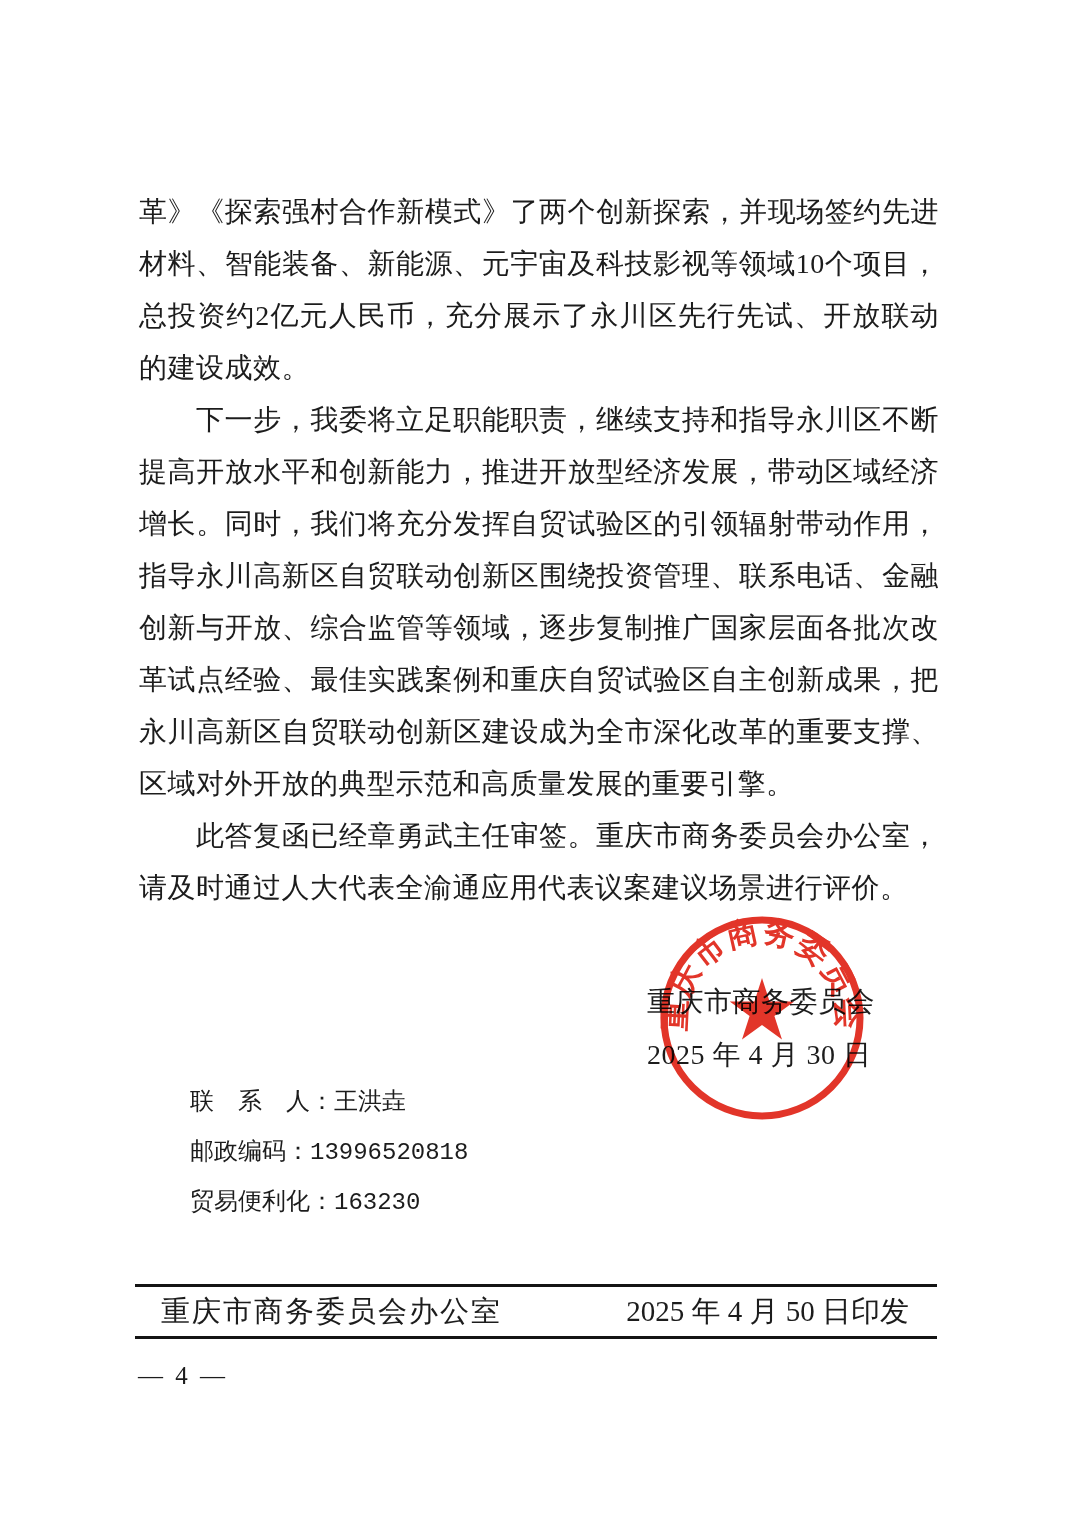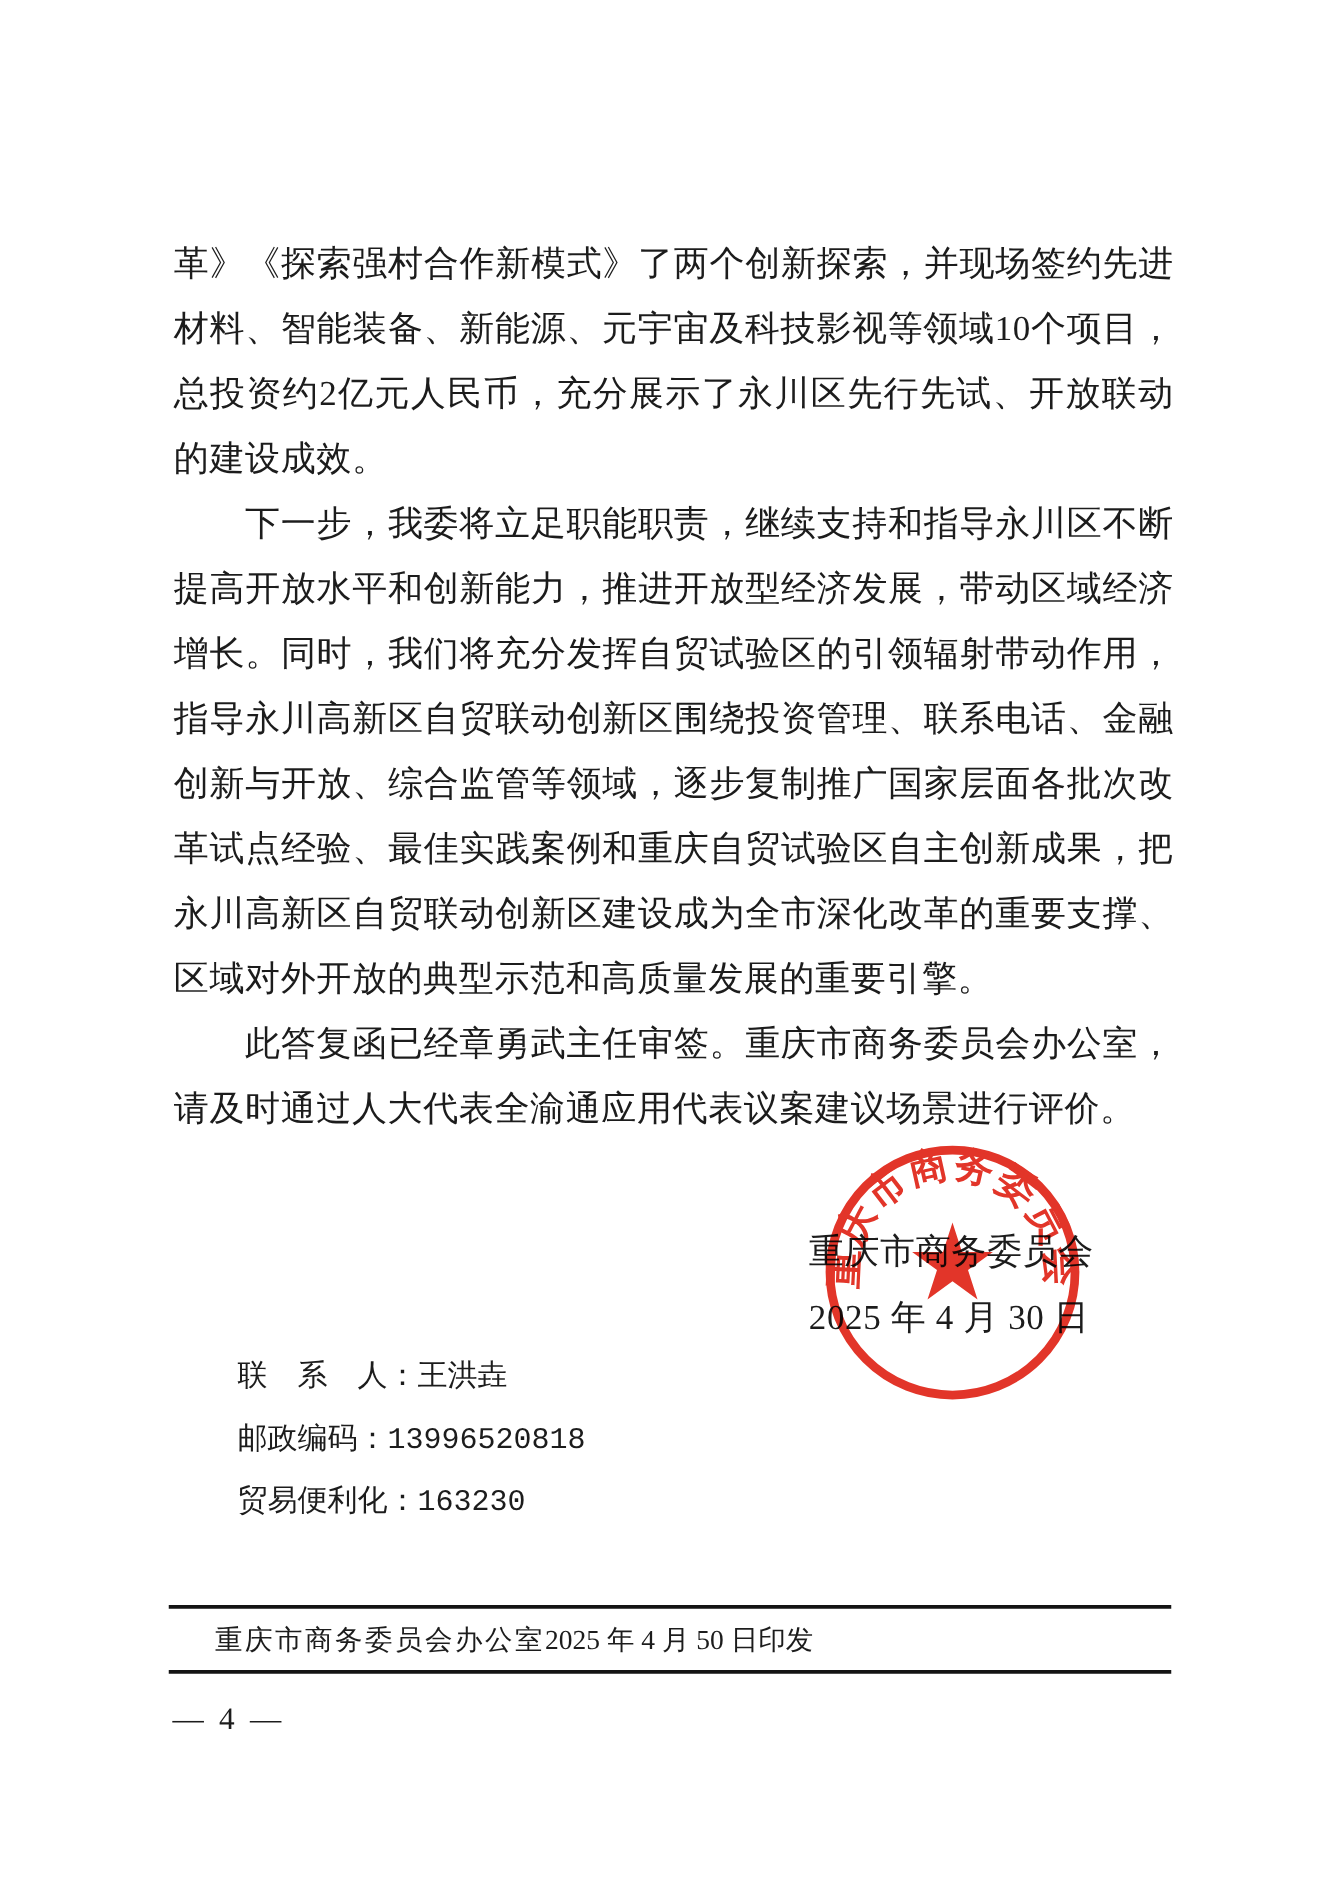--- a/index.html
+++ b/index.html
@@ -62,27 +62,28 @@
     position: absolute;
     left: 135px;
     width: 802px;
     height: 3px;
     background: #141414;
   }
   .footer-rule.top { top: 1284px; }
   .footer-rule.bottom { top: 1336px; }
   .footer-row {
     position: absolute;
-    left: 146px;
+    left: 135px;
     top: 1287px;
     width: 802px;
     height: 49px;
     display: flex;
+    justify-content: space-between;
     align-items: center;
-    font-size: 22px;
+    font-size: 29px;
   }
   .footer-issuer { padding-left: 26px; letter-spacing: 2px; }
   .footer-date { padding-right: 28px; }
   .page-number {
     position: absolute;
     left: 138px;
     top: 1362px;
     font-size: 25px;
     letter-spacing: 3px;
   }

